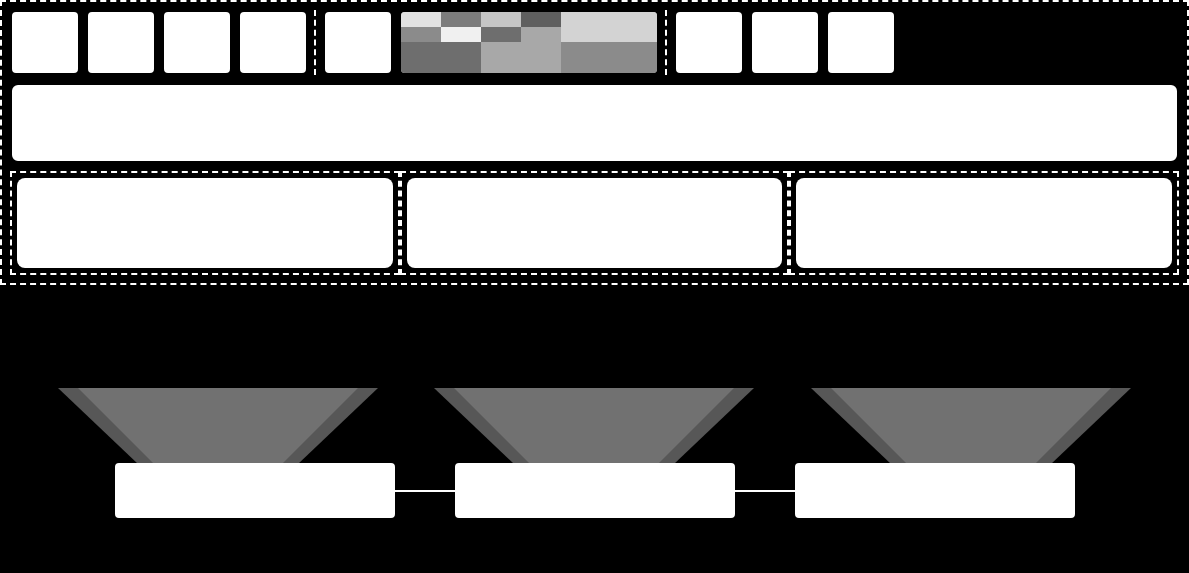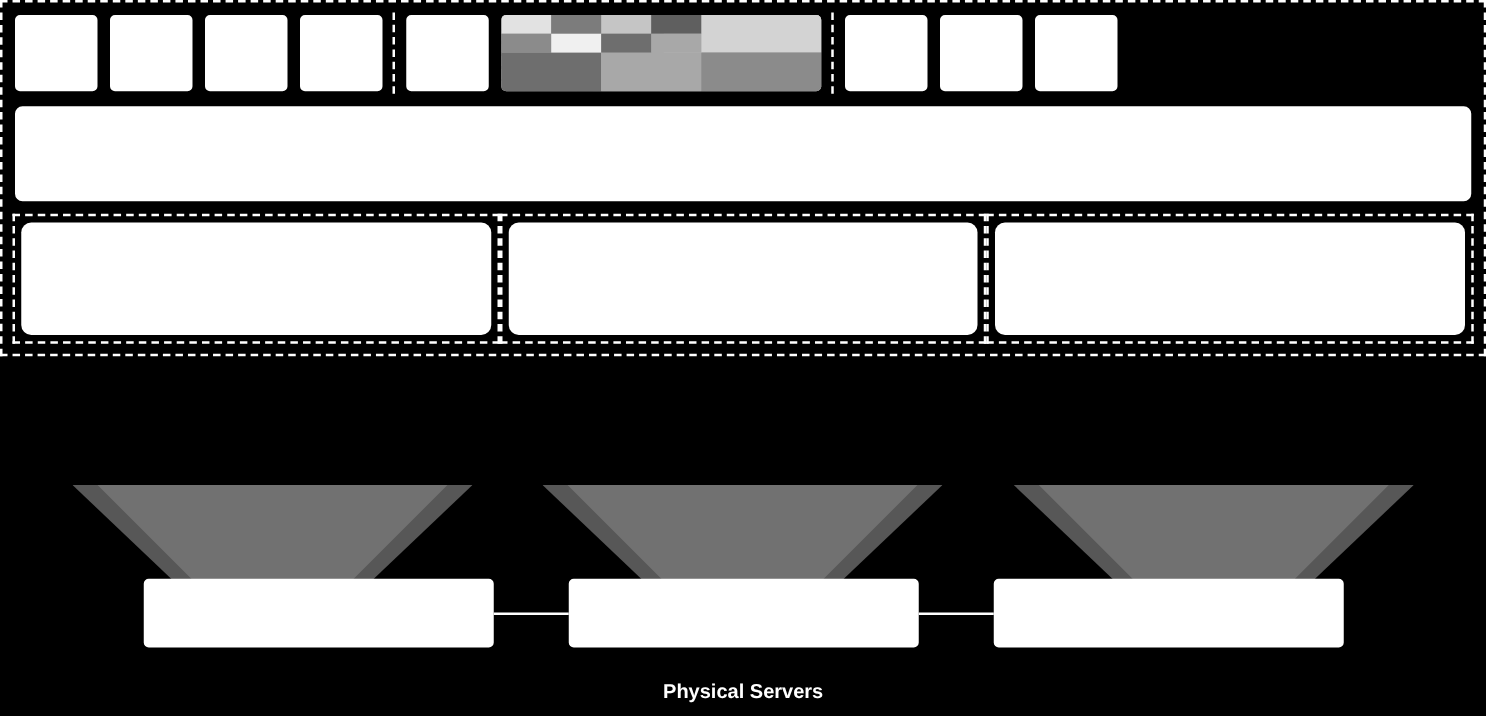--- a/index.html
+++ b/index.html
@@ -204,17 +204,16 @@
     </div>
 
     <div style="position: absolute; bottom: 55px; left: 0; right: 0; display: flex; flex-direction: row; align-items: center; justify-content: center;">
       <div class="server-box"></div>
       <div class="server-connector"></div>
       <div class="server-box"></div>
       <div class="server-connector"></div>
       <div class="server-box"></div>
     </div>
 
-    <div class="physical-servers-label">Physical Servers</div>
 
   </div>
 
 </div>
 
 </body></html>

